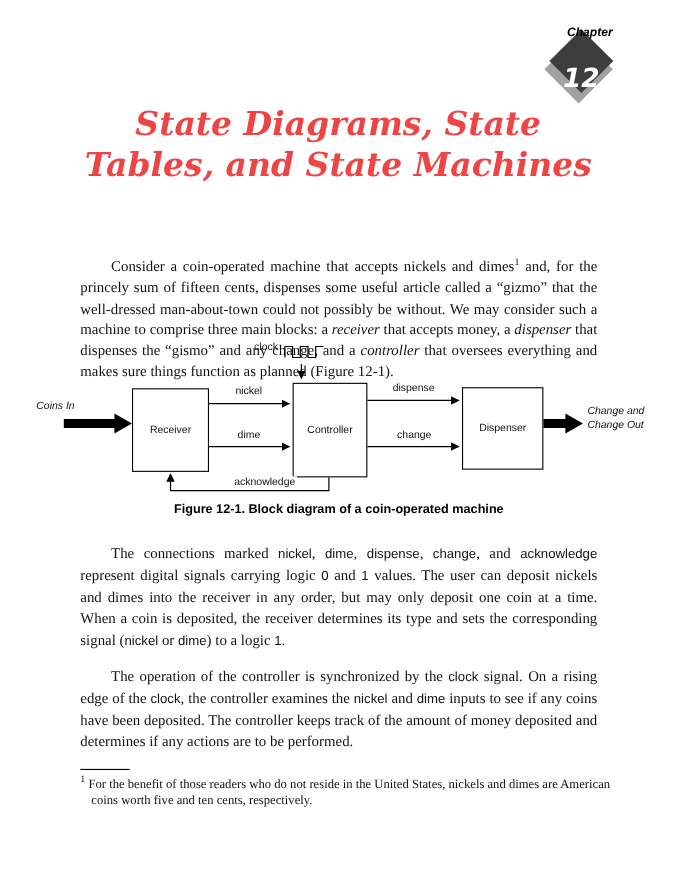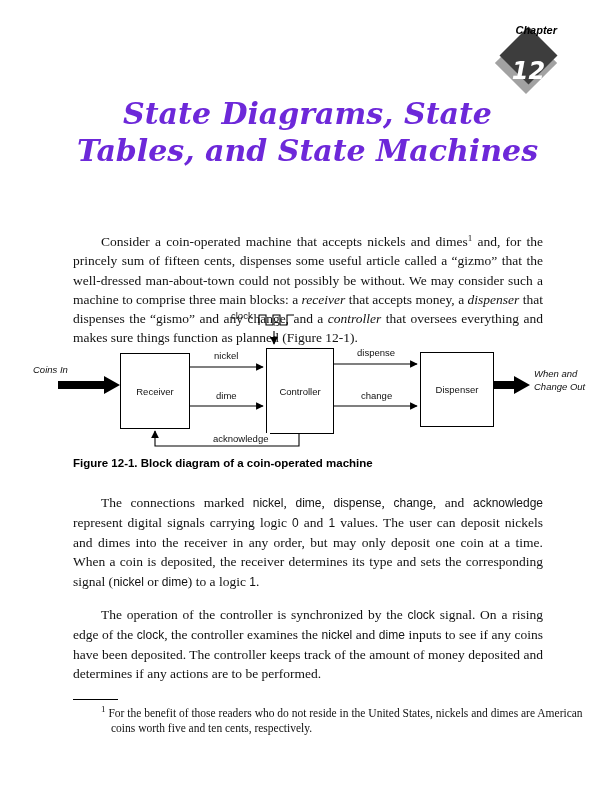--- a/index.html
+++ b/index.html
@@ -10,21 +10,21 @@
   #badge{position:absolute;left:493px;top:22px;width:76px;height:86px;}
   #badge-label{position:absolute;right:12px;top:2px;z-index:3;
     font-family:"Liberation Sans",sans-serif;font-style:italic;font-weight:bold;font-size:11px;color:#000;}
   .diamond-outer{position:absolute;left:11px;top:19px;width:44px;height:44px;background:#a2a2a2;transform:rotate(45deg);}
   .diamond-inner{position:absolute;left:15px;top:13px;width:41px;height:41px;background:#3d3d3d;transform:rotate(45deg);z-index:1;}
   #badge-number{position:absolute;left:15px;top:35px;width:41px;text-align:center;z-index:2;
     font-family:"DejaVu Sans",sans-serif;font-weight:bold;font-style:italic;font-size:24px;color:#fff;}
 
   
   #title{position:absolute;left:40px;top:95px;width:535px;text-align:center;
-    font-family:"DejaVu Serif",serif;font-style:italic;font-weight:bold;font-size:30px;line-height:37px;color:#6d28d9;}
+    font-family:"DejaVu Serif",serif;font-style:italic;font-weight:bold;font-size:30px;line-height:37px;color:#ef4444;}
 
   
   .body-par{position:absolute;left:73px;width:470px;font-family:"Liberation Serif",serif;
     font-size:13.5px;line-height:19.3px;text-align:justify;text-indent:28px;color:#111;}
   #p1{top:184px;margin-top:48px;}
   #p2{top:479px;}
   #p3{top:591px;}
   .it{font-style:italic;}
   .sig{font-family:"Liberation Sans",sans-serif;font-size:12px;}
   sup{font-size:9px;line-height:0;}
@@ -41,28 +41,28 @@
   #lbl-nickel{left:214px;top:350px;}
   #lbl-dime{left:216px;top:390px;}
   #lbl-dispense{left:357px;top:347px;}
   #lbl-change{left:361px;top:390px;}
   #lbl-ack{left:211px;top:433px;background:#fff;padding:0 2px;}
   #lbl-coins{left:33px;top:364px;font-style:italic;}
   #lbl-gizmo{left:534px;top:368px;font-style:italic;line-height:12.5px;}
   #lbl-gizmo span{display:block;}
 
   
-  #caption{position:absolute;left:73px;top:457px;width:470px;text-align:left;
+  #caption{position:absolute;left:73px;top:457px;width:470px;text-align:center;
     font-family:"Liberation Sans",sans-serif;font-weight:bold;font-size:11.5px;color:#000;}
 
   
   #fn-rule{position:absolute;left:73px;top:699px;width:45px;border-top:1.5px solid #000;}
   #footnote{position:absolute;left:73px;top:706px;width:472px;
     font-family:"Liberation Serif",serif;font-size:11.5px;line-height:14.5px;
-    padding-left:10px;text-indent:-10px;color:#111;margin-left:28px;}
+    padding-left:10px;text-indent:-10px;color:#111;}
 </style>
 </head>
 <body>
 
 <div id="page">
 
   <div id="badge">
     <div class="diamond-outer"></div>
     <div class="diamond-inner"></div>
     <div id="badge-label">Chapter</div>
@@ -113,21 +113,21 @@
   </div>
 
   <div class="dlabel" id="lbl-clock">clock</div>
   <div class="dlabel" id="lbl-nickel">nickel</div>
   <div class="dlabel" id="lbl-dime">dime</div>
   <div class="dlabel" id="lbl-dispense">dispense</div>
   <div class="dlabel" id="lbl-change">change</div>
   <div class="dlabel" id="lbl-ack">acknowledge</div>
   <div class="dlabel" id="lbl-coins">Coins In</div>
   <div class="dlabel" id="lbl-gizmo">
-    <span>When and</span>
+    <span>Change and</span>
     <span>Change Out</span>
   </div>
 
   <div id="caption">Figure 12-1. Block diagram of a coin-operated machine</div>
 
   <p class="body-par" id="p2"><span>The connections marked </span><span class="sig">nickel</span><span>, </span><span class="sig">dime</span><span>, </span><span class="sig">dispense</span><span>, </span><span class="sig">change</span><span>, and </span><span class="sig">acknowledge</span><span> represent digital signals carrying logic </span><span class="sig">0</span><span> and </span><span class="sig">1</span><span> values. The user can deposit nickels and dimes into the receiver in any order, but may only deposit one coin at a time. When a coin is deposited, the receiver determines its type and sets the corresponding signal (</span><span class="sig">nickel</span><span> or </span><span class="sig">dime</span><span>) to a logic </span><span class="sig">1</span><span>.</span></p>
   <p class="body-par" id="p3"><span>The operation of the controller is synchronized by the </span><span class="sig">clock</span><span> signal. On a rising edge of the </span><span class="sig">clock</span><span>, the controller examines the </span><span class="sig">nickel</span><span> and </span><span class="sig">dime</span><span> inputs to see if any coins have been deposited. The controller keeps track of the amount of money deposited and determines if any actions are to be performed.</span></p>
 
   <div id="fn-rule"></div>
   <div id="footnote"><sup>1</sup><span> For the benefit of those readers who do not reside in the United States, nickels and dimes are American coins worth five and ten cents, respectively.</span></div>

